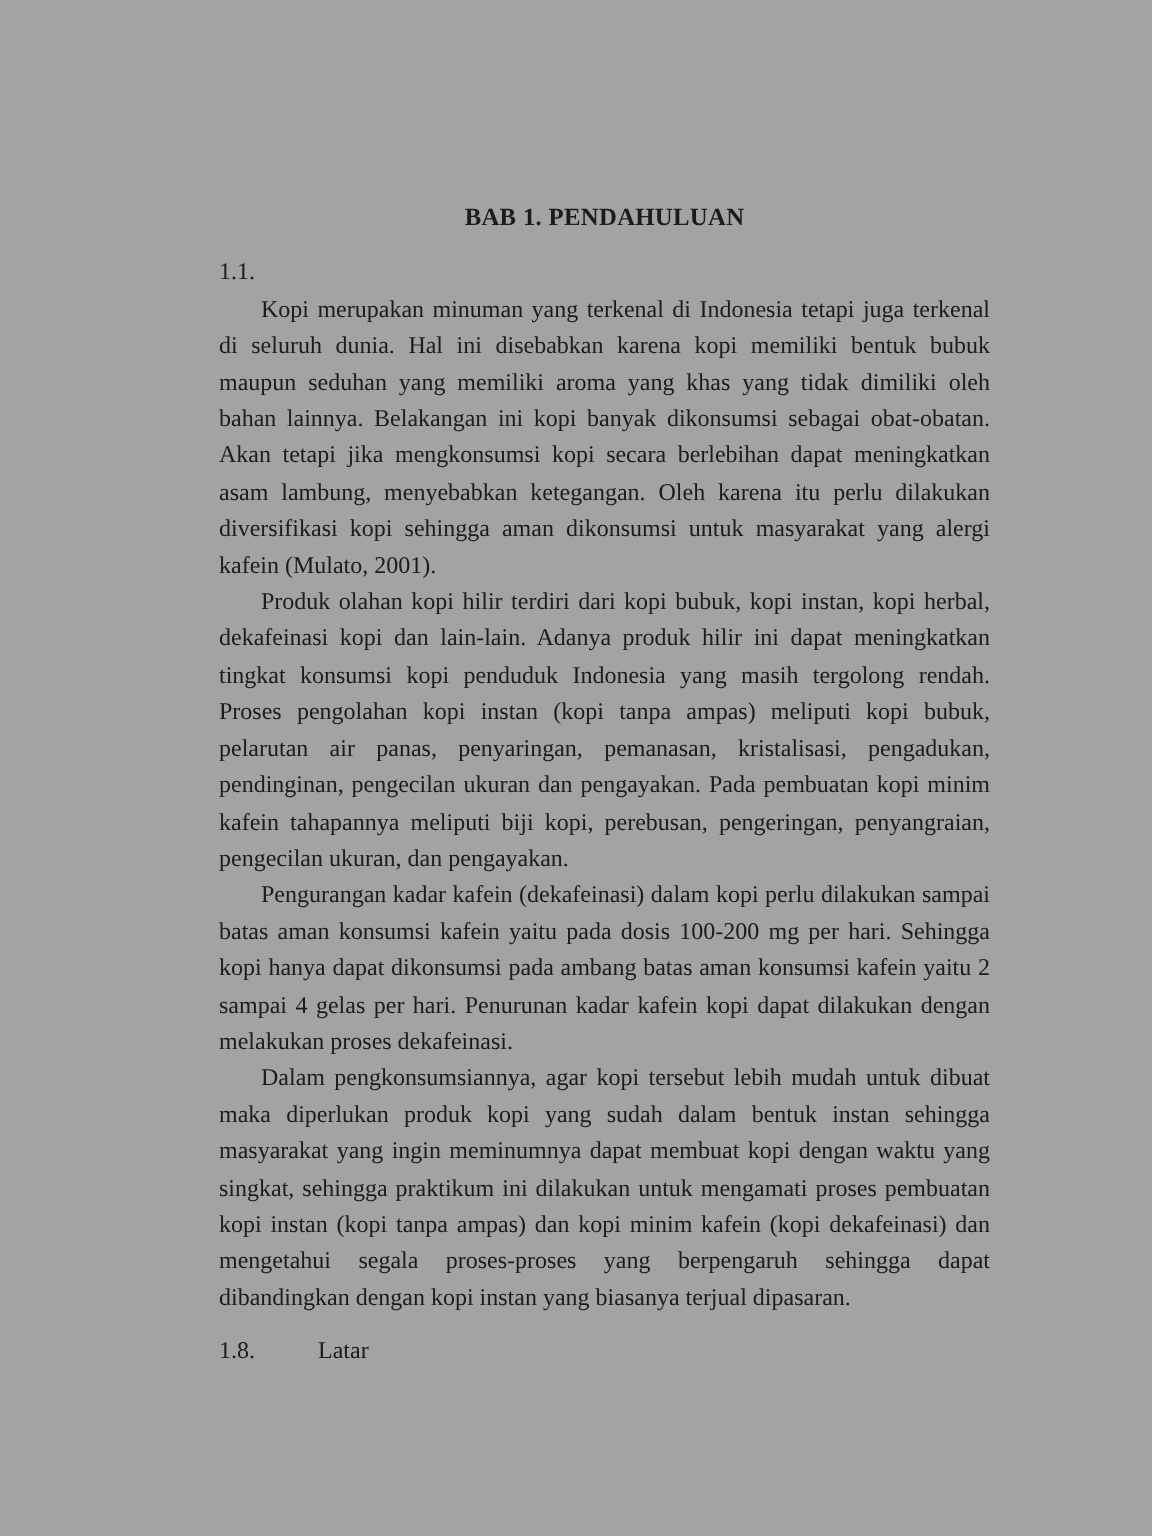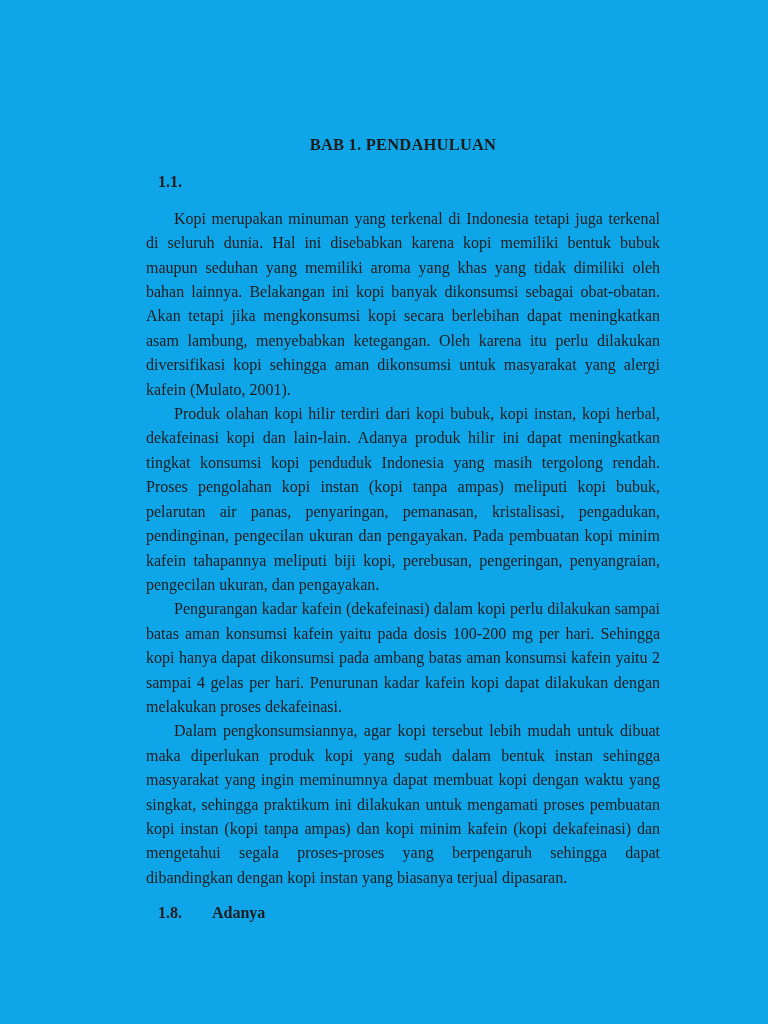--- a/index.html
+++ b/index.html
@@ -4,21 +4,21 @@
 <style>
   html, body {
     margin: 0;
     padding: 0;
     background: #ffffff;
   }
   .page {
     position: relative;
     width: 768px;
     height: 1024px;
-    background: #0ea5e9;
+    background: #a3a3a3;
     font-family: "Liberation Serif", serif;
     color: #1c1c1c;
     overflow: hidden;
   }
   .content {
     position: absolute;
     left: 146px;
     top: 133px;
     width: 514px;
     font-size: 16px;
@@ -26,22 +26,23 @@
   }
   .doc-title {
     margin: 0 0 13px 0;
     font-size: 16.5px;
     font-weight: bold;
     text-align: center;
     letter-spacing: 0.2px;
   }
   .section-head {
     display: flex;
-    font-weight: bold;
-    margin: 12px;
+    font-weight: normal;
+    margin: 0;
+    gap: 12px;
   }
   .section-head.spaced {
     margin-top: 11px;
   }
   .section-num {
     flex: 0 0 54px;
     width: 54px;
   }
   .section-title {
     flex: 1 1 auto;
@@ -69,18 +70,18 @@
       </div>
       <p class="body-par">Kopi merupakan minuman yang terkenal di Indonesia tetapi juga terkenal di seluruh dunia. Hal ini disebabkan karena kopi memiliki bentuk bubuk maupun seduhan yang memiliki aroma yang khas yang tidak dimiliki oleh bahan lainnya. Belakangan ini kopi banyak dikonsumsi sebagai obat-obatan. Akan tetapi jika mengkonsumsi kopi secara berlebihan dapat meningkatkan asam lambung, menyebabkan ketegangan. Oleh karena itu perlu dilakukan diversifikasi kopi sehingga aman dikonsumsi untuk masyarakat yang alergi kafein (Mulato, 2001).</p>
       <p class="body-par">Produk olahan kopi hilir terdiri dari kopi bubuk, kopi instan, kopi herbal, dekafeinasi kopi dan lain-lain. Adanya produk hilir ini dapat meningkatkan tingkat konsumsi kopi penduduk Indonesia yang masih tergolong rendah. Proses pengolahan kopi instan (kopi tanpa ampas) meliputi kopi bubuk, pelarutan air panas, penyaringan, pemanasan, kristalisasi, pengadukan, pendinginan, pengecilan ukuran dan pengayakan. Pada pembuatan kopi minim kafein tahapannya meliputi biji kopi, perebusan, pengeringan, penyangraian, pengecilan ukuran, dan pengayakan.</p>
       <p class="body-par">Pengurangan kadar kafein (dekafeinasi) dalam kopi perlu dilakukan sampai batas aman konsumsi kafein yaitu pada dosis 100-200 mg per hari. Sehingga kopi hanya dapat dikonsumsi pada ambang batas aman konsumsi kafein yaitu 2 sampai 4 gelas per hari. Penurunan kadar kafein kopi dapat dilakukan dengan melakukan proses dekafeinasi.</p>
       <p class="body-par">Dalam pengkonsumsiannya, agar kopi tersebut lebih mudah untuk dibuat maka diperlukan produk kopi yang sudah dalam bentuk instan sehingga masyarakat yang ingin meminumnya dapat membuat kopi dengan waktu yang singkat, sehingga praktikum ini dilakukan untuk mengamati proses pembuatan kopi instan (kopi tanpa ampas) dan kopi minim kafein (kopi dekafeinasi) dan mengetahui segala proses-proses yang berpengaruh sehingga dapat dibandingkan dengan kopi instan yang biasanya terjual dipasaran.</p>
     </div>
 
     <div class="section">
       <div class="section-head spaced">
         <span class="section-num">1.8.</span>
-        <span class="section-title">Adanya</span>
+        <span class="section-title">Latar</span>
       </div>
     </div>
 
   </div>
 </div>
 
 </body></html>

